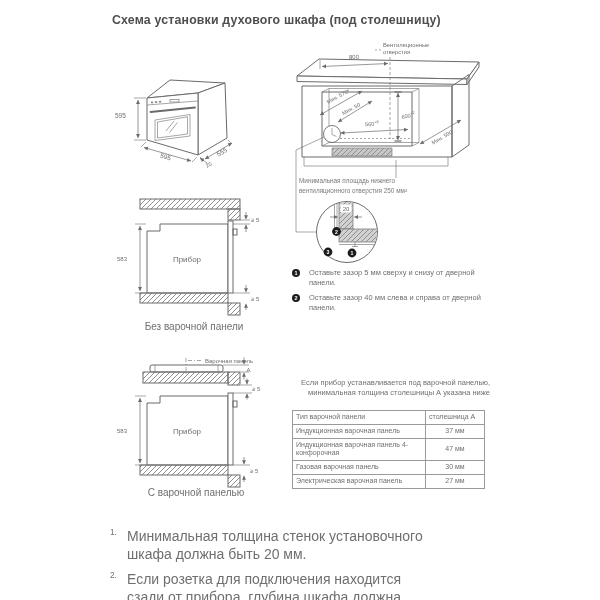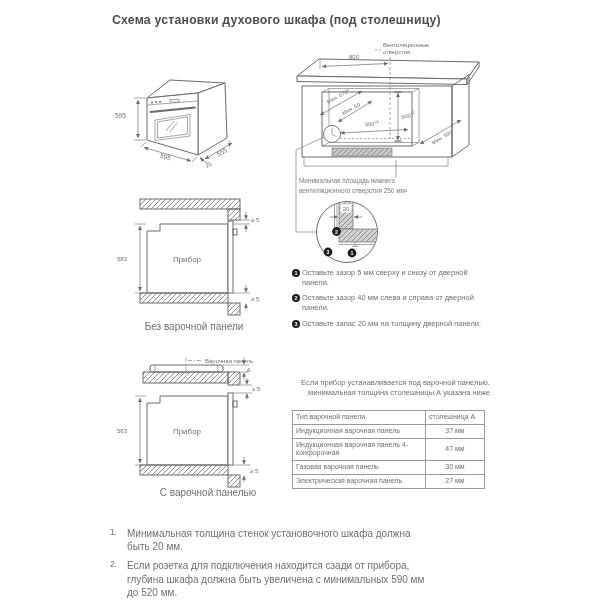--- a/index.html
+++ b/index.html
@@ -11,32 +11,32 @@
   svg text{font-family:"Liberation Sans",sans-serif;fill:#6f6f6f;}
   .ln{stroke:#6b6b6b;stroke-width:1;fill:#fff;}
   .lnn{stroke:#6b6b6b;stroke-width:1;fill:none;}
   .lnt{stroke:#6b6b6b;stroke-width:.6;fill:none;}
   .dim{stroke:#6b6b6b;stroke-width:.7;fill:none;marker-start:url(#arw);marker-end:url(#arw);}
   .arr{stroke:#6b6b6b;stroke-width:.7;fill:none;marker-end:url(#arw);}
   .hat{fill:url(#hatch);stroke:#6b6b6b;stroke-width:1;}
   .mk{fill:#fff;font-weight:bold;}
   .caption{font-size:10px;color:#6f6f6f;text-align:center;}
   .smallnote{font-size:6.4px;line-height:1.5;color:#7a7a7a;}
-  .gap-note{display:flex;gap:2px;margin-bottom:5px;}
+  .gap-note{display:flex;gap:9px;margin-bottom:5px;}
   .badge{flex:none;width:8px;height:8px;border-radius:50%;background:#1c1c1c;color:#fff;
          font-size:5.5px;line-height:8px;text-align:center;font-weight:bold;margin-top:1px;}
   .gap-note .txt{font-size:7.5px;line-height:1.35;}
   #hob-intro{font-size:7.5px;line-height:1.3;width:198px;text-align:right;}
   table.spec{border-collapse:collapse;width:193px;font-size:7px;color:#6f6f6f;}
   table.spec td,table.spec th{border:1px solid #9a9a9a;padding:2px 3px;font-weight:normal;
          text-align:left;line-height:1.25;vertical-align:middle;}
   table.spec td.val{text-align:center;width:52px;}
   .fnote{display:flex;margin-bottom:6px;width:320px;}
   .fnote .n{flex:none;width:17px;font-size:8.3px;}
-  .fnote .t{font-size:10px;line-height:1.32;}
+  .fnote .t{font-size:14px;line-height:1.32;}
 </style>
 </head>
 <body>
 
 <div id="page">
 
   <svg width="0" height="0" style="position:absolute" aria-hidden="true">
     <defs>
       <pattern id="hatch" width="5" height="5" patternUnits="userSpaceOnUse">
         <path d="M-1,6 L6,-1 M-1,1 L1,-1 M4,6 L6,4" stroke="#8f8f8f" stroke-width="1" fill="none"></path>
@@ -170,24 +170,20 @@
   </svg>
 
   <div class="abs" style="left:292px;top:268px;width:194px">
     <div class="gap-note">
       <div class="badge">1</div>
       <div class="txt">Оставьте зазор 5 мм сверху и снизу от дверной панели.</div>
     </div>
     <div class="gap-note">
       <div class="badge">2</div>
       <div class="txt">Оставьте зазор 40 мм слева и справа от дверной панели.</div>
-    </div>
-    <div class="gap-note">
-      <div class="badge">3</div>
-      <div class="txt">Оставьте запас 20 мм на толщину дверной панели.</div>
     </div>
   </div>
 
   <svg class="abs" style="left:110px;top:190px" width="168" height="132" viewBox="0 0 168 132">
     <rect class="hat" x="30" y="9" width="100" height="10"></rect>
     <rect class="hat" x="118" y="19" width="12" height="11"></rect>
     <path class="lnn" d="M50,34 H118 V103 H37 V41 H50 Z"></path>
     <rect class="ln" x="118" y="31" width="5" height="72"></rect>
     <rect class="lnn" x="123" y="39" width="4" height="6"></rect>
     <text x="77" y="72" font-size="8" text-anchor="middle">Прибор</text>
@@ -236,21 +232,21 @@
     <line class="lnt" x1="36" y1="118" x2="25" y2="118"></line>
     <line class="dim" x1="30" y1="51" x2="30" y2="116"></line>
     <text x="7" y="86" font-size="6">583</text>
     <rect class="hat" x="30" y="118" width="88" height="10"></rect>
     <rect class="hat" x="118" y="128" width="12" height="12"></rect>
     <line class="lnt" x1="123" y1="118" x2="140" y2="118"></line>
     <line class="arr" x1="134" y1="110" x2="134" y2="117.2"></line>
     <line class="arr" x1="134" y1="135" x2="134" y2="128.8"></line>
     <text x="140" y="126" font-size="6">≥ 5</text>
   </svg>
-  <div class="abs caption" style="left:122px;top:487px;width:172px">С варочной панелью</div>
+  <div class="abs caption" style="left:110px;top:487px;width:172px">С варочной панелью</div>
 
   <div class="abs" id="hob-intro" style="left:292px;top:378px">Если прибор устанавливается под варочной панелью, минимальная толщина столешницы А указана ниже</div>
   <table class="spec abs" style="left:292px;top:410px">
     <tbody>
         <tr>
       <th>Тип варочной панели</th>
       <th style="width:52px">столешница А</th>
     </tr>
     <tr>
       <td>Индукционная варочная панель</td>

